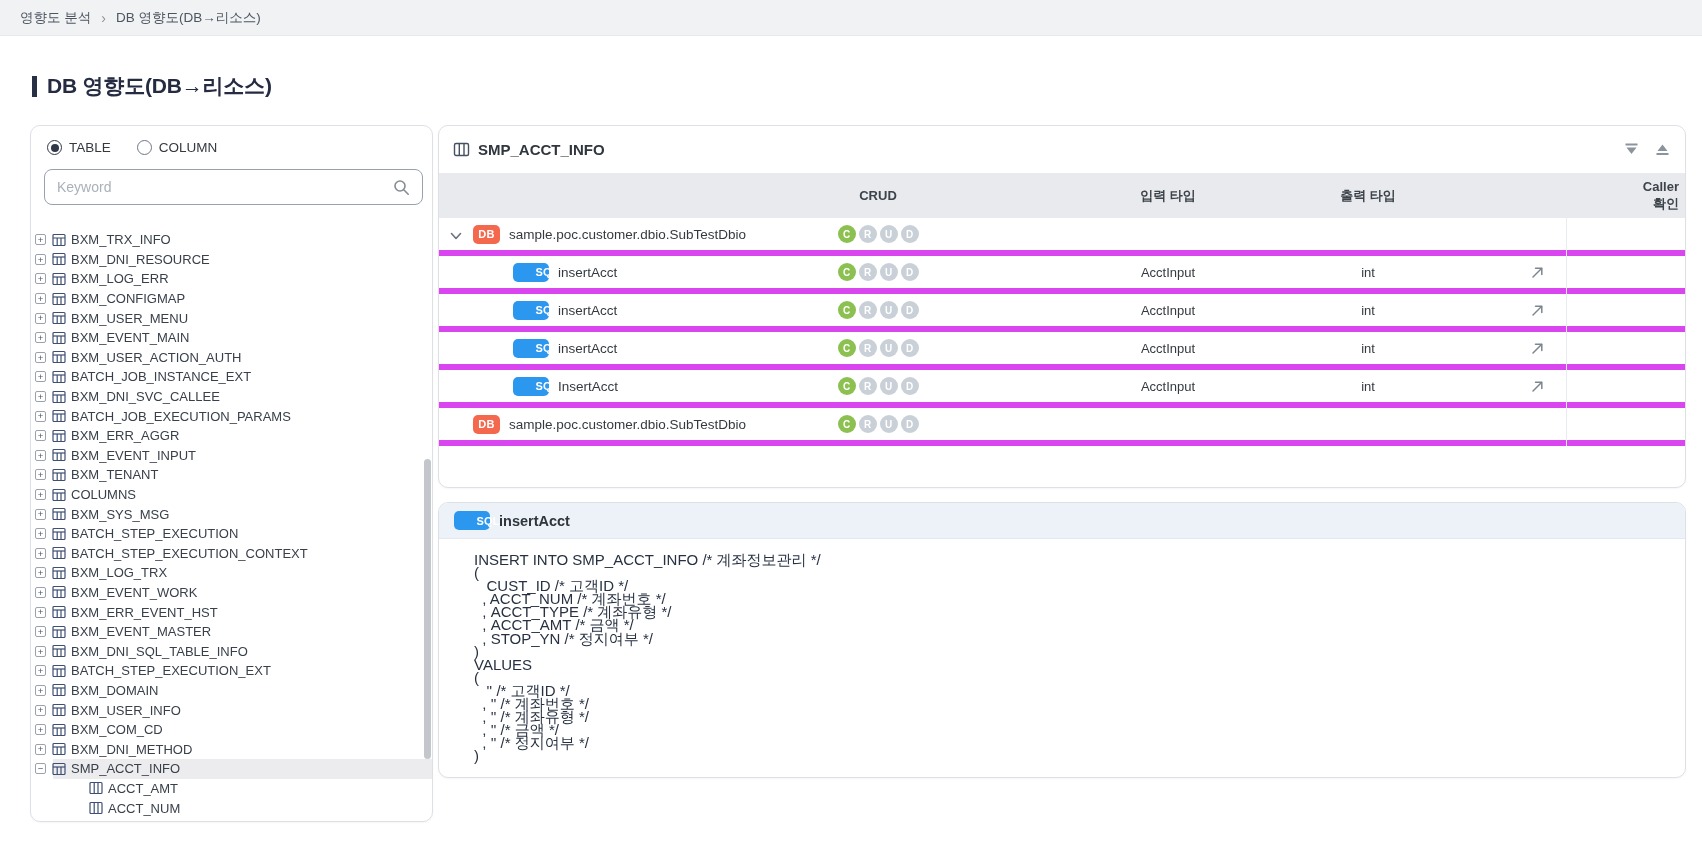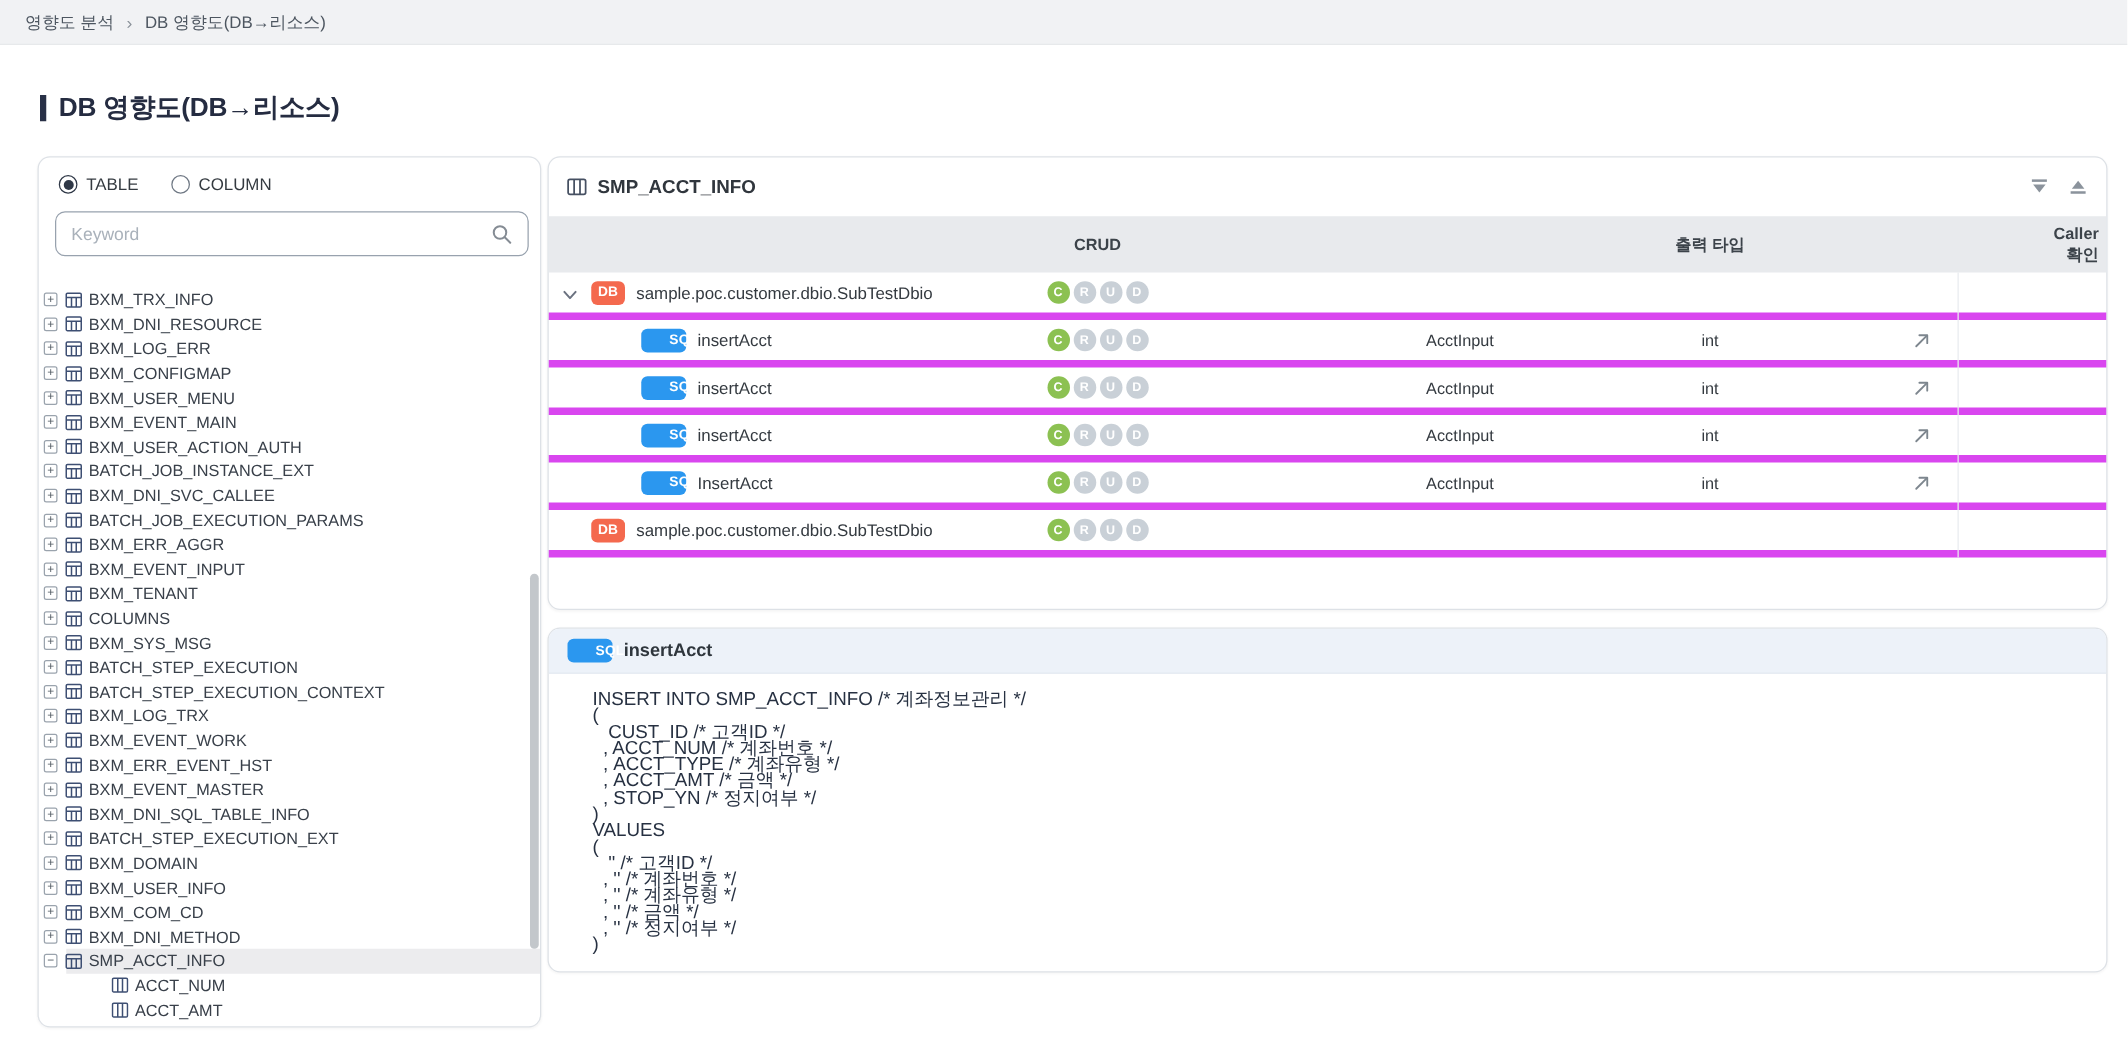--- a/index.html
+++ b/index.html
@@ -489,31 +489,31 @@
         <span class="tlabel">SMP_ACCT_INFO</span>
       </li>
       <li class="lvl1">
         <span class="ticon">
           <svg width="14" height="14" viewBox="0 0 14 14">
             <rect x="1" y="1.5" width="12" height="11" rx="1" fill="none" stroke="#3e4f73" stroke-width="1.2"></rect>
             <line x1="5.2" y1="1.5" x2="5.2" y2="12.5" stroke="#3e4f73" stroke-width="1.2"></line>
             <line x1="9" y1="1.5" x2="9" y2="12.5" stroke="#3e4f73" stroke-width="1.2"></line>
           </svg>
         </span>
-        <span class="tlabel">ACCT_NUM</span>
+        <span class="tlabel">ACCT_AMT</span>
       </li>
       <li class="lvl1">
         <span class="ticon">
           <svg width="14" height="14" viewBox="0 0 14 14">
             <rect x="1" y="1.5" width="12" height="11" rx="1" fill="none" stroke="#3e4f73" stroke-width="1.2"></rect>
             <line x1="5.2" y1="1.5" x2="5.2" y2="12.5" stroke="#3e4f73" stroke-width="1.2"></line>
             <line x1="9" y1="1.5" x2="9" y2="12.5" stroke="#3e4f73" stroke-width="1.2"></line>
           </svg>
         </span>
-        <span class="tlabel">ACCT_AMT</span>
+        <span class="tlabel">ACCT_NUM</span>
       </li>
       <li class="lvl1">
         <span class="ticon">
           <svg width="14" height="14" viewBox="0 0 14 14">
             <rect x="1" y="1.5" width="12" height="11" rx="1" fill="none" stroke="#3e4f73" stroke-width="1.2"></rect>
             <line x1="5.2" y1="1.5" x2="5.2" y2="12.5" stroke="#3e4f73" stroke-width="1.2"></line>
             <line x1="9" y1="1.5" x2="9" y2="12.5" stroke="#3e4f73" stroke-width="1.2"></line>
           </svg>
         </span>
         <span class="tlabel">ACCT_TYPE</span>
@@ -543,20 +543,21 @@
         <svg width="17" height="17" viewBox="0 0 17 17">
           <polygon points="8.5,3.5 13.5,10 3.5,10" fill="#8b939c"></polygon>
           <rect x="2.5" y="12" width="12" height="2" fill="#8b939c"></rect>
         </svg>
       </span>
     </span>
   </div>
 
   <div class="colhead">
     <span class="crud-h">CRUD</span>
+    <span class="in-h">입력 타입</span>
     <span class="out-h">출력 타입</span>
     <span class="caller-h">
       <span style="display:block">Caller</span>
       <span style="display:block">확인</span>
     </span>
   </div>
 
   <div class="rows" id="rows">
       <div class="trow">
         <span class="chev">

